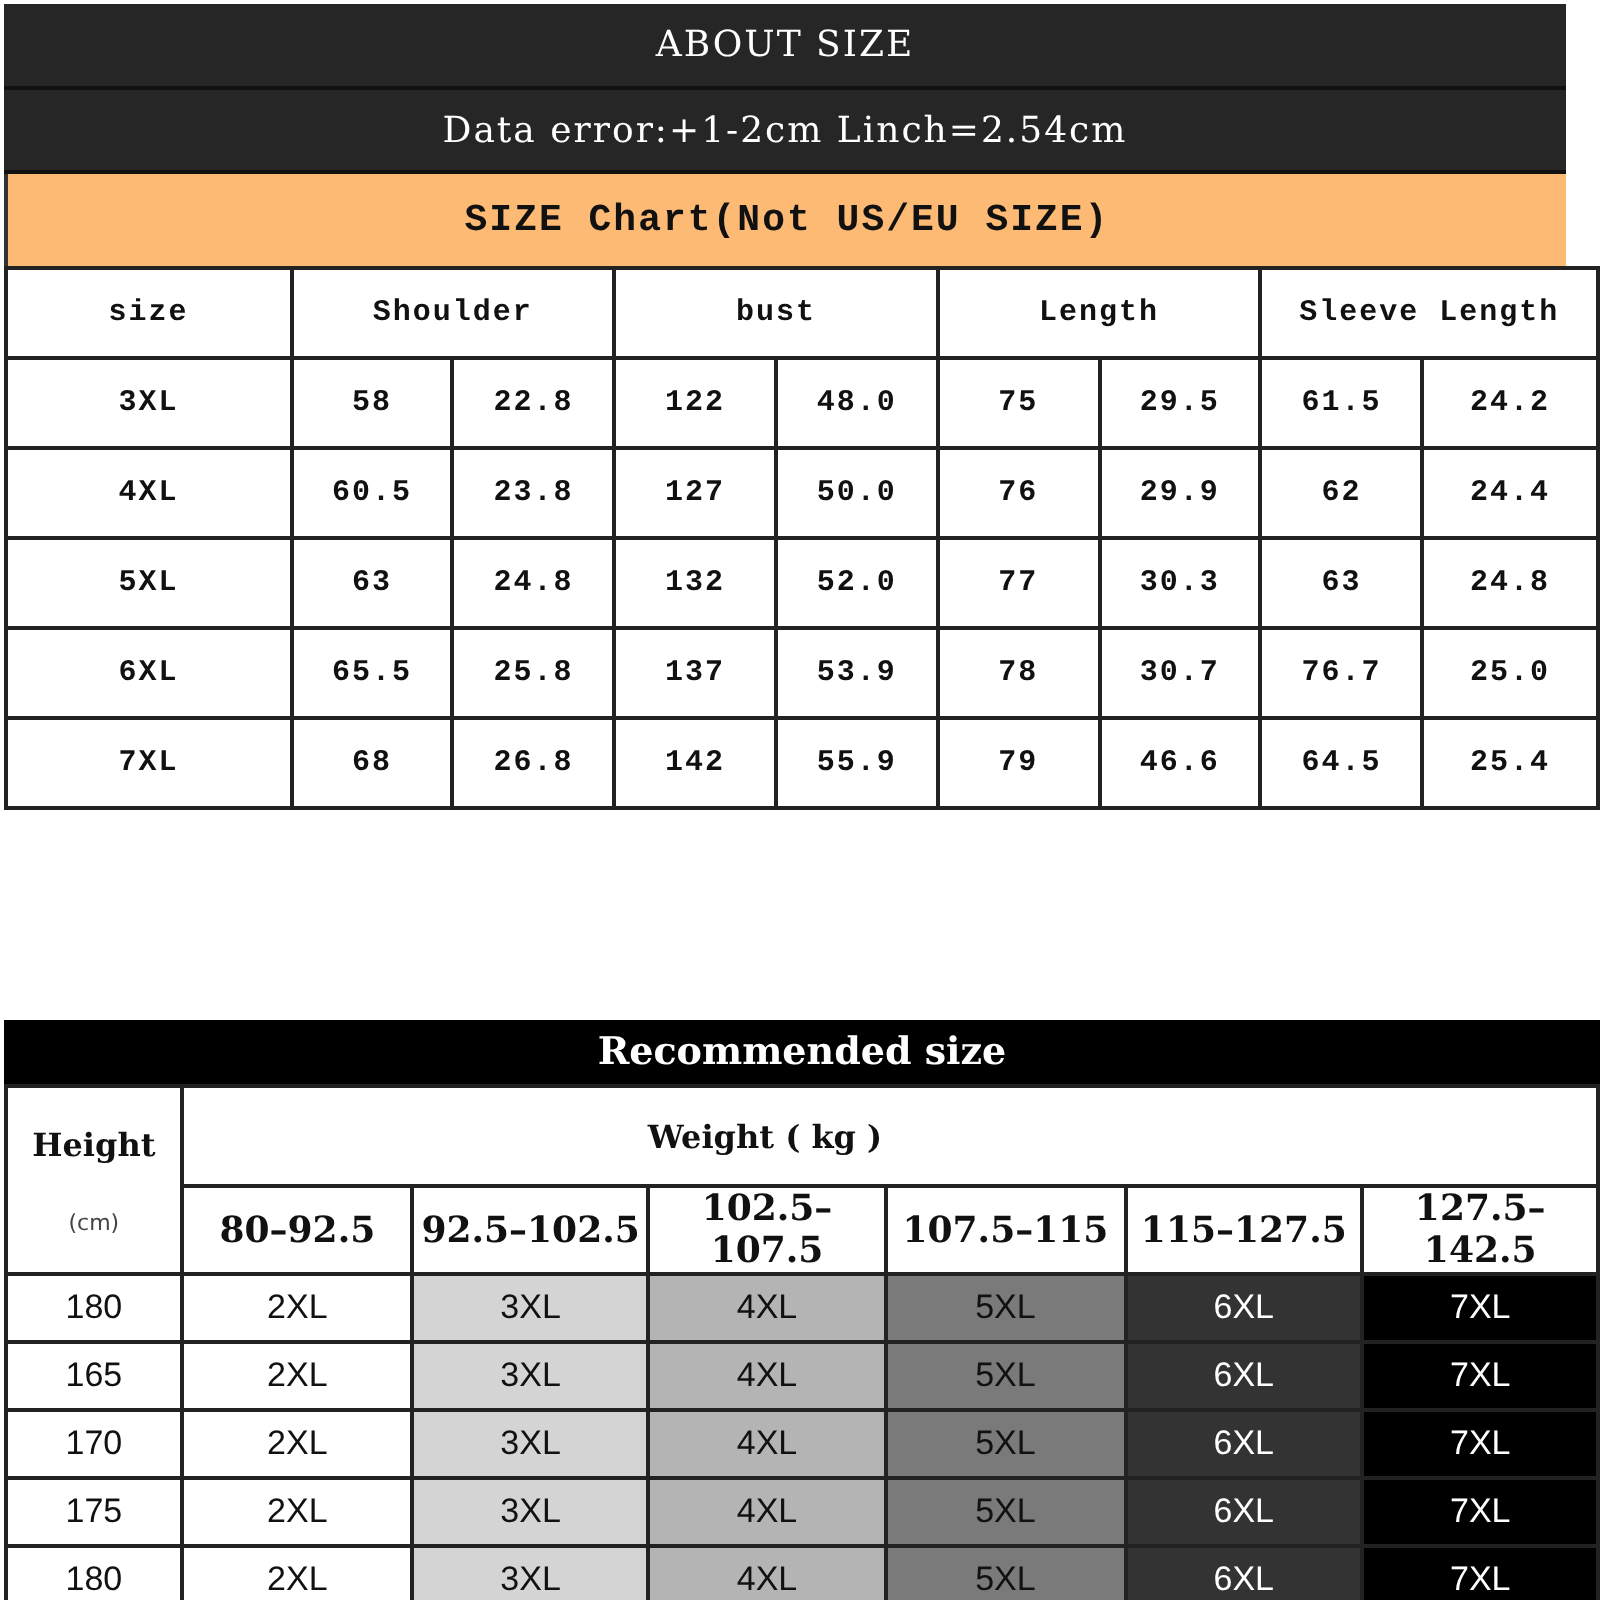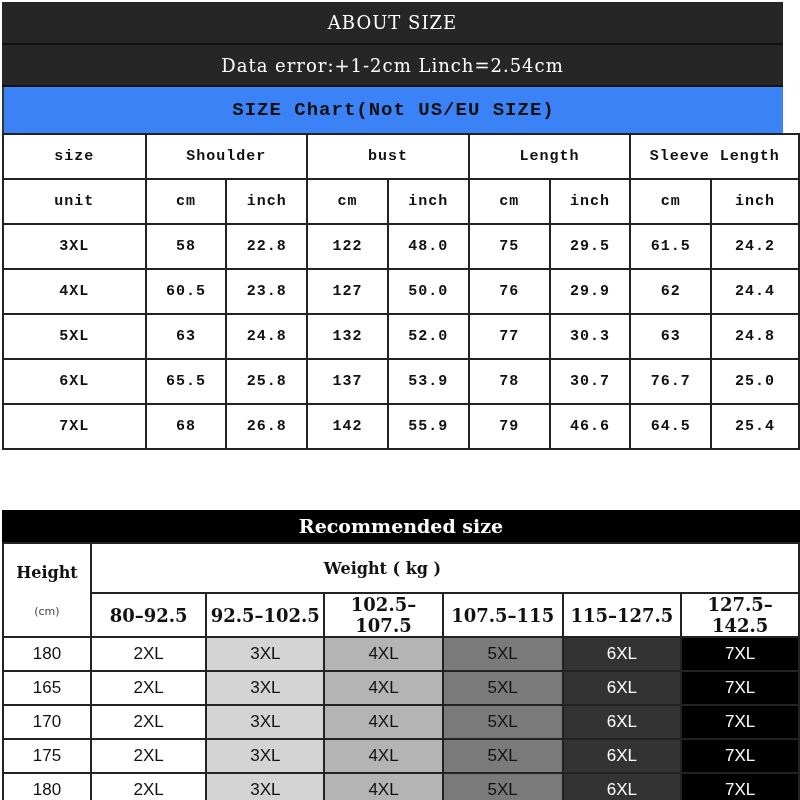--- a/index.html
+++ b/index.html
@@ -1,21 +1,21 @@
 <!DOCTYPE html>
 <html><head>
 <meta charset="utf-8">
 <style>
   html, body { margin:0; padding:0; background:#fff; }
   body { width:800px; height:800px; position:relative; overflow:hidden; }
   .band { position:absolute; left:2px; right:17px; display:flex; align-items:center; justify-content:center; box-sizing:border-box; }
   .dark { background:#262626; color:#fff; border-bottom:2px solid #111; font-family:"DejaVu Serif","Liberation Serif",serif; }
   .b1 { top:2px; height:43px; font-size:18px; letter-spacing:1px; }
   .b2 { top:45px; height:42px; font-size:18px; letter-spacing:1px; }
-  .b3 { top:87px; height:46px; font-size:19px; letter-spacing:1px; color:#111; background:#3b82f6; border-left:2px solid #333; font-family:"Liberation Mono","DejaVu Sans Mono",monospace; font-weight:bold; }
+  .b3 { top:87px; height:46px; font-size:19px; letter-spacing:1px; color:#111; background:#fdba74; border-left:2px solid #333; font-family:"Liberation Mono","DejaVu Sans Mono",monospace; font-weight:bold; }
   table.size { position:absolute; left:2px; top:133px; width:798px; border-collapse:collapse; font-family:"Liberation Mono","DejaVu Sans Mono",monospace; color:#111;border-radius:23px; }
   table.size td { border:2px solid #222; text-align:center; height:43px; font-size:15px; padding:0; letter-spacing:1px; font-weight:bold; }
   .rec-band { position:absolute; left:2px; right:0; top:510px; height:32px; background:#000; color:#fff; font-family:"DejaVu Serif","Liberation Serif",serif; font-weight:bold; font-size:19px; display:flex; align-items:center; justify-content:center; }
   table.rec { position:absolute; left:2px; top:542px; width:798px; border-collapse:collapse; font-family:"DejaVu Serif","Liberation Serif",serif; color:#111; }
   table.rec td { border:2px solid #222; text-align:center; padding:0; }
   .hcell { width:86px; font-weight:bold; font-size:16px;border-radius:18px; }
   .hcell .unit { display:block; font-weight:normal; font-size:11px; font-family:"DejaVu Sans","Liberation Sans",sans-serif; color:#444; margin-top:23px; }
   .wlabel { height:48px; font-weight:bold; font-size:16px; }
   .range { height:33px; font-weight:bold; font-size:18px; }
   .dcell { height:32px; font-family:"Liberation Sans","DejaVu Sans",sans-serif; font-size:17px; }
@@ -39,31 +39,20 @@
       <col style="width:81px">
       <col style="width:88px">
   </colgroup>
   <tbody id="size-body">
     <tr>
       <td>size</td>
       <td colspan="2">Shoulder</td>
       <td colspan="2">bust</td>
       <td colspan="2">Length</td>
       <td colspan="2">Sleeve Length</td>
-    </tr>
-    <tr>
-      <td>unit</td>
-      <td>cm</td>
-      <td>inch</td>
-      <td>cm</td>
-      <td>inch</td>
-      <td>cm</td>
-      <td>inch</td>
-      <td>cm</td>
-      <td>inch</td>
     </tr>
       <tr>
         <td>3XL</td>
         <td>58</td>
         <td>22.8</td>
         <td>122</td>
         <td>48.0</td>
         <td>75</td>
         <td>29.5</td>
         <td>61.5</td>

